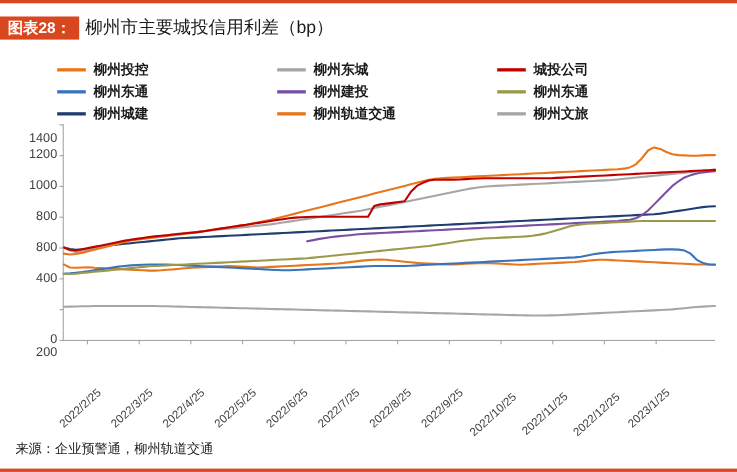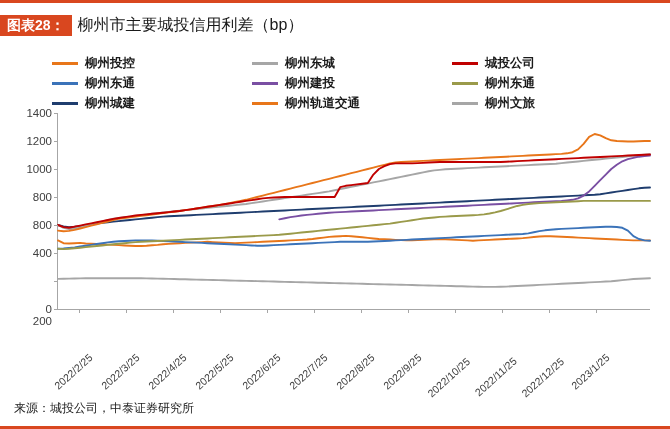--- a/index.html
+++ b/index.html
@@ -216,21 +216,21 @@
         <div class="ytick" style="top: 140px;">400</div>
         <div class="ytick-mark" style="top: 140px;"></div>
         <div class="ytick" style="top: 112px;">800</div>
         <div class="ytick-mark" style="top: 112px;"></div>
         <div class="ytick" style="top: 84px;">800</div>
         <div class="ytick-mark" style="top: 84px;"></div>
         <div class="ytick" style="top: 56px;">1000</div>
         <div class="ytick-mark" style="top: 56px;"></div>
         <div class="ytick" style="top: 28px;">1200</div>
         <div class="ytick-mark" style="top: 28px;"></div>
-        <div class="ytick" style="top: 0px; margin-left: 36px;">1400</div>
+        <div class="ytick" style="top: 13px; margin-left: 36px;">1400</div>
         <div class="ytick-mark" style="top: 0px;"></div>
         <div class="xtick-mark" style="left: 21.1429px;"></div>
         <div class="xlabel" style="left: 21.1429px;"><span class="xlabel-inner">2022/2/25</span></div>
         <div class="xtick-mark" style="left: 68.127px;"></div>
         <div class="xlabel" style="left: 68.127px;"><span class="xlabel-inner">2022/3/25</span></div>
         <div class="xtick-mark" style="left: 115.111px;"></div>
         <div class="xlabel" style="left: 115.111px;"><span class="xlabel-inner">2022/4/25</span></div>
         <div class="xtick-mark" style="left: 162.095px;"></div>
         <div class="xlabel" style="left: 162.095px;"><span class="xlabel-inner">2022/5/25</span></div>
         <div class="xtick-mark" style="left: 209.079px;"></div>
@@ -245,15 +245,15 @@
         <div class="xlabel" style="left: 397.016px;"><span class="xlabel-inner">2022/10/25</span></div>
         <div class="xtick-mark" style="left: 444px;"></div>
         <div class="xlabel" style="left: 444px;"><span class="xlabel-inner">2022/11/25</span></div>
         <div class="xtick-mark" style="left: 490.984px;"></div>
         <div class="xlabel" style="left: 490.984px;"><span class="xlabel-inner">2022/12/25</span></div>
         <div class="xtick-mark" style="left: 537.968px;"></div>
         <div class="xlabel" style="left: 537.968px;"><span class="xlabel-inner">2023/1/25</span></div>
       </div>
   </div>
 
-  <div class="source">来源：城投公司，中泰证券研究所</div>
+  <div class="source">来源：企业预警通，柳州轨道交通</div>
 
 </div>
 
 </body></html>

